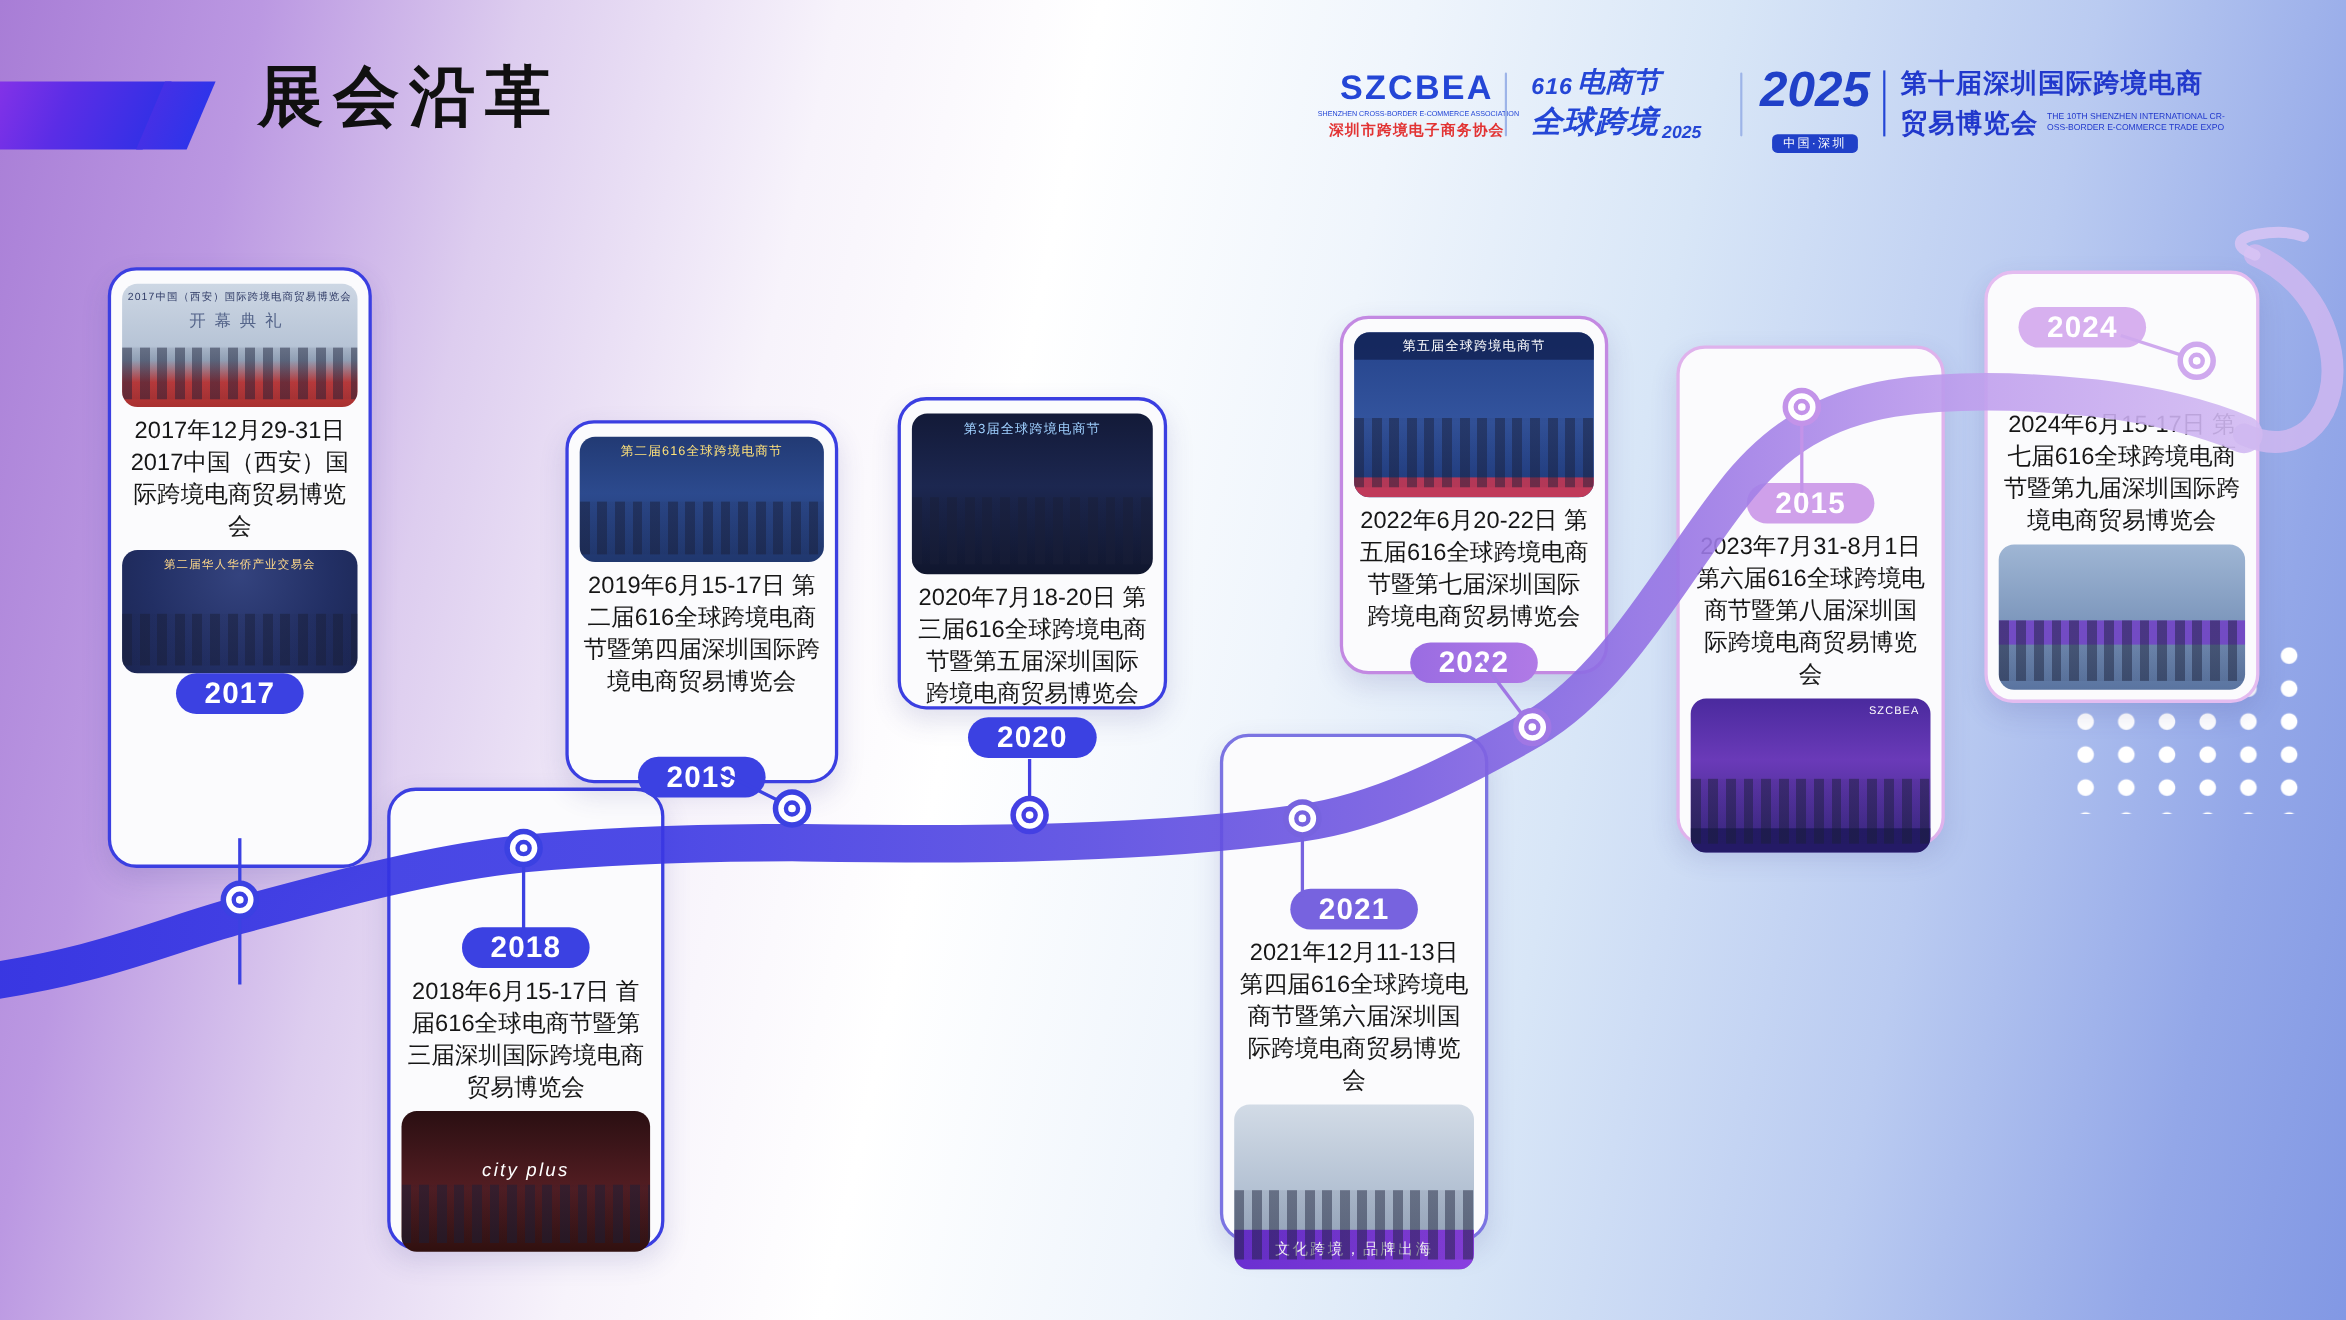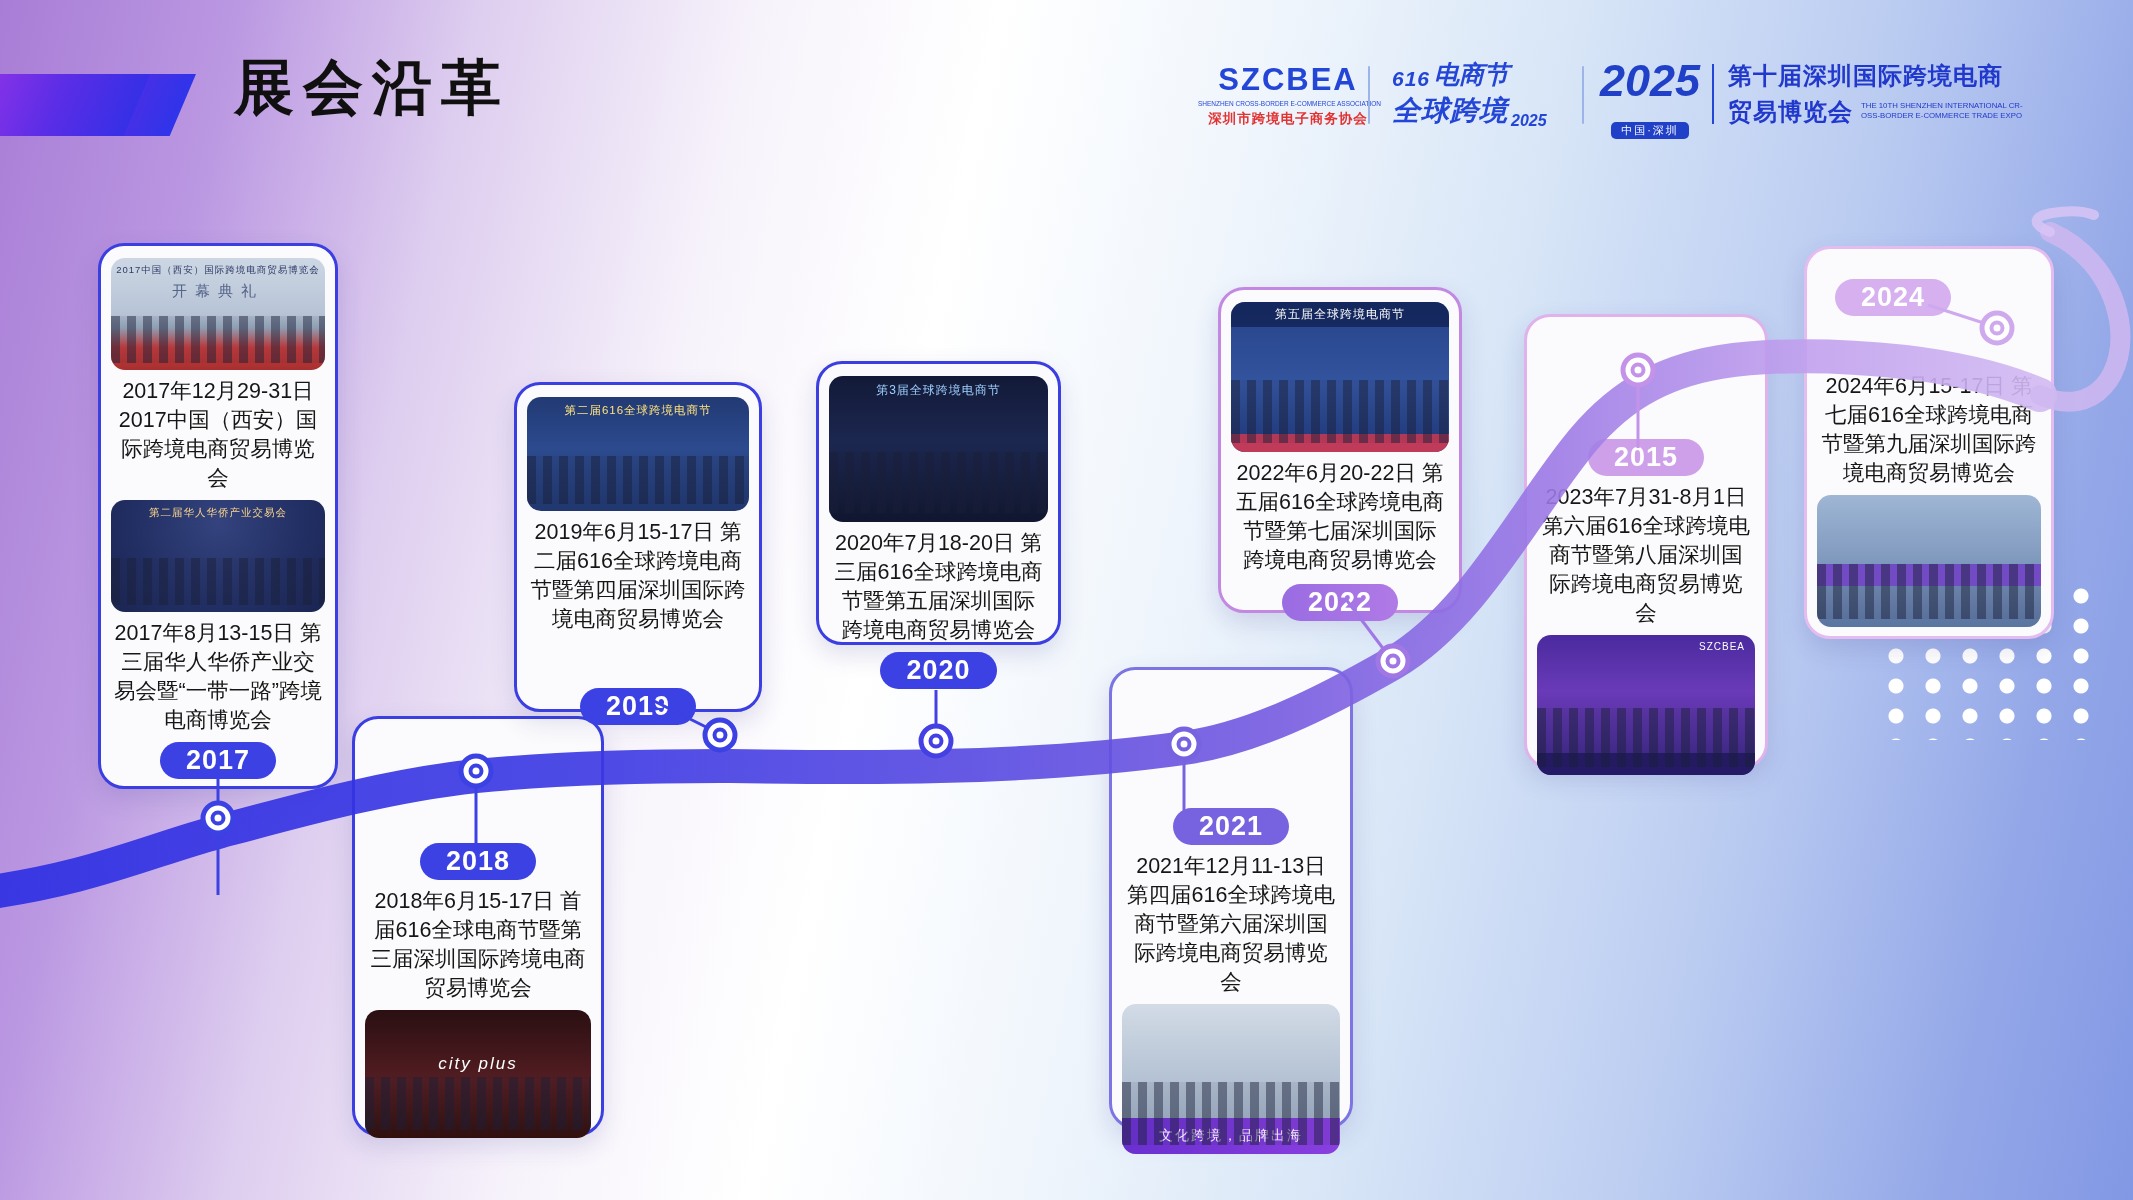--- a/index.html
+++ b/index.html
@@ -164,24 +164,20 @@
       <span class="ph-cap">2017中国（西安）国际跨境电商贸易博览会</span>
       <span class="ph-cap2">开幕典礼</span>
     </figure>
     <p class="entry">
       <span class="date">2017年12月29-31日</span>
       <span class="etitle">2017中国（西安）国际跨境电商贸易博览会</span>
     </p>
     <figure class="photo ph2017b crowd" style="margin:0;">
       <span class="ph-cap">第二届华人华侨产业交易会</span>
     </figure>
-    <p class="entry">
-      <span class="date">2017年8月13-15日</span>
-      <span class="etitle">第三届华人华侨产业交易会暨“一带一路”跨境电商博览会</span>
-    </p>
     <div class="badge">2017</div>
   </article>
 
   <article class="card c2018">
     <div class="badge">2018</div>
     <p class="entry">
       <span class="date">2018年6月15-17日</span>
       <span class="etitle">首届616全球电商节暨第三届深圳国际跨境电商贸易博览会</span>
     </p>
     <figure class="photo ph2018 crowd" style="margin:0;">

